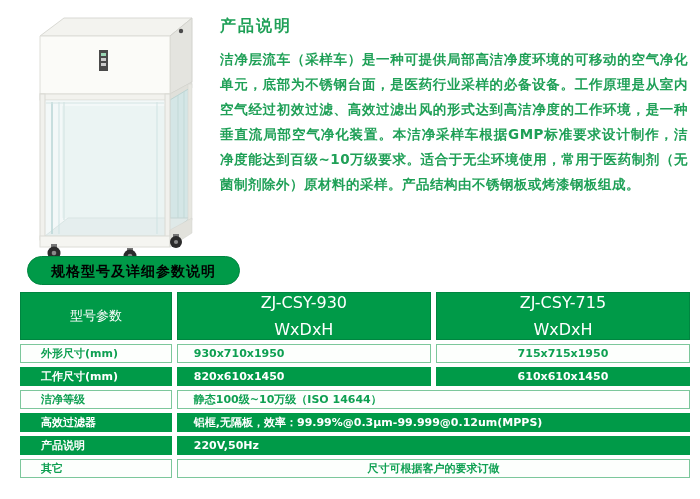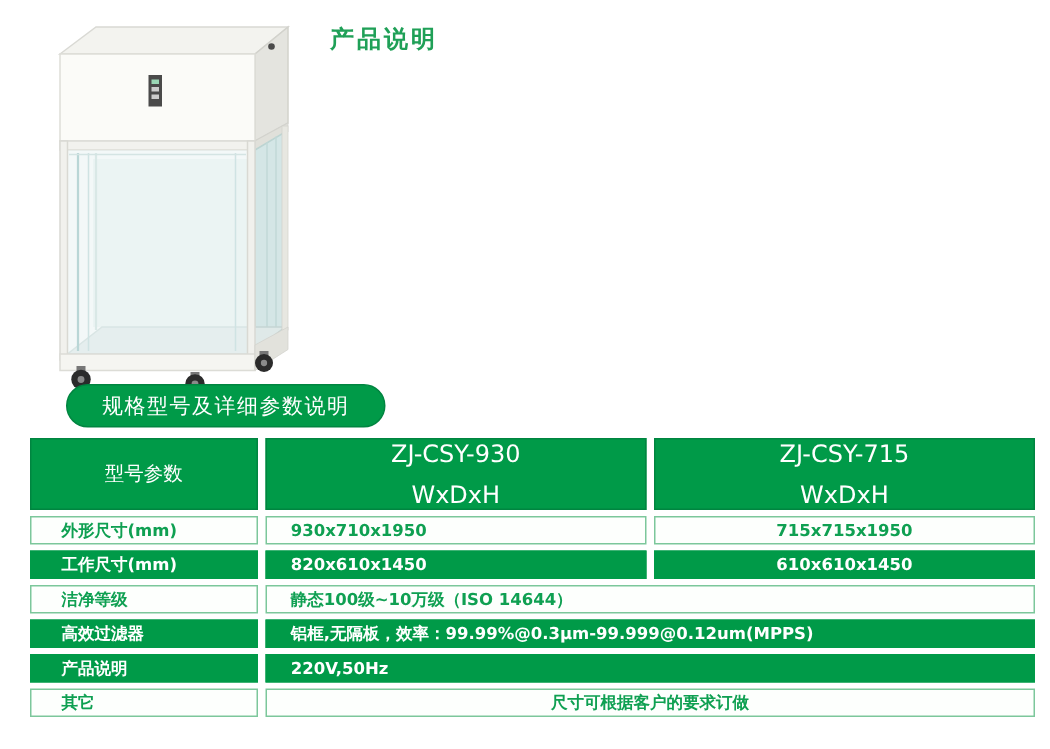--- a/index.html
+++ b/index.html
@@ -16,22 +16,22 @@
 
   
   .photo{position:absolute;left:12px;top:6px;width:192px;height:256px;background:#ffffff;}
 
   
   .desc{position:absolute;left:220px;top:16px;width:468px;}
   .desc-title{font-size:16px;font-weight:bold;color:var(--text-green);letter-spacing:2px;margin-bottom:10px;}
   .desc-body{font-size:13.5px;line-height:25px;font-weight:600;color:var(--text-green);text-align:justify;letter-spacing:0.5px;}
 
   
-  .banner{position:absolute;left:44px;top:256px;display:inline-block;background:var(--green);
-          color:#ffffff;font-size:14px;font-weight:normal;line-height:29px;height:29px;
+  .banner{position:absolute;left:27px;top:256px;display:inline-block;background:var(--green);
+          color:#000000;font-size:14px;font-weight:bold;line-height:29px;height:29px;
           padding:0 23px;border-radius:15px;letter-spacing:1px;border:1px solid var(--green-dark);}
 
   
   .spec-wrap{position:absolute;left:15px;top:288px;width:680px;}
   table.spec{width:100%;border-collapse:separate;border-spacing:5px 4px;table-layout:fixed;}
   table.spec col.c1{width:23%;}
   table.spec col.c2{width:38.5%;}
   table.spec col.c3{width:38.5%;}
   .spec th{background:var(--green);color:#ffffff;font-weight:normal;border:1px solid var(--green-dark);
            height:48px;vertical-align:middle;text-align:center;}
@@ -100,20 +100,21 @@
           <circle cx="118" cy="250" r="2.3" fill="#8a8a8a"></circle>
         <rect x="161" y="228" width="6" height="6" fill="#777"></rect>
         <circle cx="164" cy="236" r="6" fill="#2b2b2b"></circle>
           <circle cx="164" cy="236" r="2.1" fill="#8a8a8a"></circle>
       </g>
     </svg>
   </div>
 
   <div class="desc">
     <div class="desc-title">产品说明</div>
+    <div class="desc-body">洁净层流车（采样车）是一种可提供局部高洁净度环境的可移动的空气净化单元，底部为不锈钢台面，是医药行业采样的必备设备。工作原理是从室内空气经过初效过滤、高效过滤出风的形式达到高洁净度的工作环境，是一种垂直流局部空气净化装置。本洁净采样车根据GMP标准要求设计制作，洁净度能达到百级~10万级要求。适合于无尘环境使用，常用于医药制剂（无菌制剂除外）原材料的采样。产品结构由不锈钢板或烤漆钢板组成。</div>
   </div>
 
   <div class="banner">规格型号及详细参数说明</div>
 
   <div class="spec-wrap">
     <table class="spec">
       <colgroup>
           <col class="c1">
           <col class="c2">
           <col class="c3">

